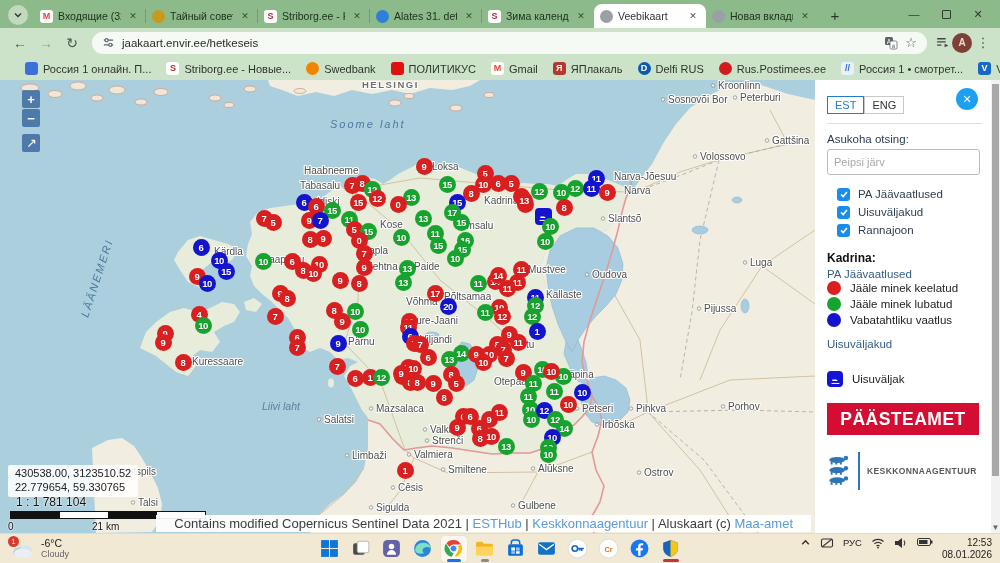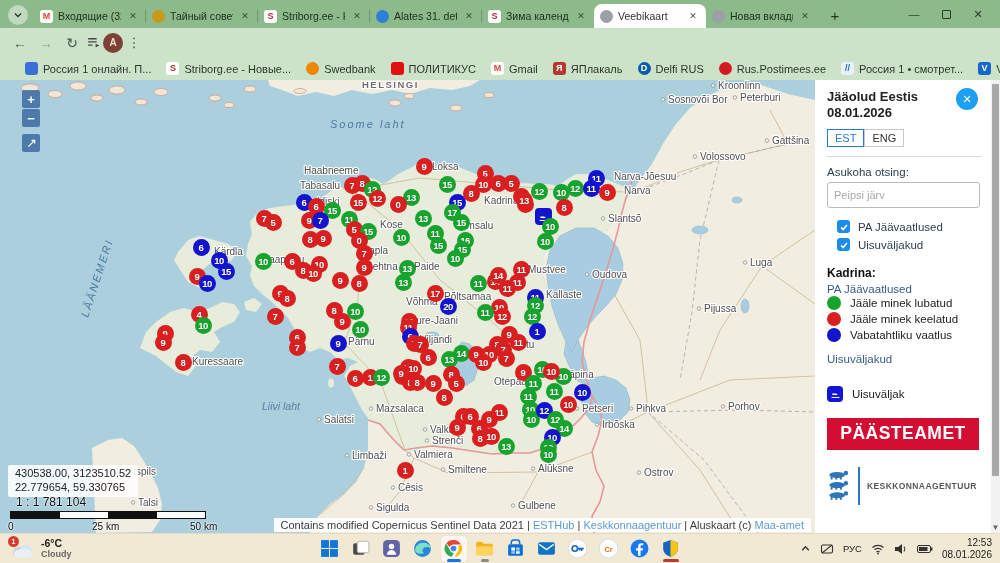--- a/index.html
+++ b/index.html
@@ -60,22 +60,22 @@
   .coordbox{position:absolute;left:8px;top:385px;background:rgba(255,255,255,.87);border-radius:2px;
     padding:2px 7px;font-size:11px;color:#222;line-height:1.25;}
   .scaletext{position:absolute;left:16px;top:415px;font-size:12px;color:#111;
     text-shadow:0 0 2px #fff,0 0 2px #fff;}
   .scalebar{position:absolute;left:10px;top:431px;width:196px;height:8px;border:1px solid #111;display:flex;background:#fff;}
   .scalebar i{flex:1;display:block;}
   .scalebar i:nth-child(odd){background:#111;}
   .scaleticks{position:absolute;left:6px;top:441px;width:230px;font-size:10px;color:#111;
     text-shadow:0 0 2px #fff,0 0 2px #fff;}
   .scaleticks span{position:absolute;}
-  .attrib{position:absolute;right:4px;bottom:1px;background:rgba(255,255,255,.92);font-size:11px;color:#3c3c3c;
-    padding:1px 7px;white-space:nowrap;}
+  .attrib{position:absolute;right:4px;bottom:1px;background:rgba(255,255,255,.92);font-size:13px;color:#3c3c3c;
+    padding:1px 18px;white-space:nowrap;}
   .attrib .lnk{color:#5b9bd5;}
 
   
   .panel{width:185px;background:#fff;position:relative;flex:none;padding:9px 18px 0 12px;font-size:12px;color:#222;}
   .ptitle{font-size:13px;font-weight:bold;width:140px;line-height:1.25;}
   .pclose{position:absolute;right:22px;top:8px;width:22px;height:22px;border-radius:50%;background:#1da0f2;color:#fff;
     display:flex;align-items:center;justify-content:center;font-size:11px;}
   .langs{display:flex;margin-top:7px;}
   .lang{border:1px solid #c9c9c9;padding:2px 7px;font-size:11px;color:#333;background:#fff;}
   .lang.active{border-color:#2479d0;color:#2479d0;}
@@ -102,35 +102,35 @@
     font-weight:bold;font-size:17.5px;letter-spacing:.5px;}
   .agency{margin-top:17px;display:flex;align-items:center;gap:7px;}
   .agline{width:2px;height:38px;background:#2e74b8;flex:none;}
   .agtext{font-size:8.5px;font-weight:bold;letter-spacing:.4px;color:#58595b;white-space:nowrap;}
   .pscroll{position:absolute;right:0;top:0;width:9px;height:453px;background:#f2f2f2;}
   .pthumb{position:absolute;left:1px;right:1px;top:4px;height:392px;background:#a9a9a9;}
   .parrow{position:absolute;left:0;right:0;bottom:1px;text-align:center;font-size:8px;color:#666;}
 
   
   .taskbar{height:30px;background:#f2e9d5;border-top:1px solid rgba(0,0,0,.06);display:flex;align-items:center;position:relative;flex:none;}
-  .weather{position:absolute;left:10px;display:flex;align-items:center;gap:5px;font-weight:bold;}
+  .weather{position:absolute;left:10px;display:flex;align-items:center;gap:5px;}
   .wicon{position:relative;width:26px;height:20px;}
   .wbadge{position:absolute;left:-2px;top:-3px;width:11px;height:11px;border-radius:50%;background:#d83b2e;color:#fff;
     font-size:7px;display:flex;align-items:center;justify-content:center;}
   .wtext{line-height:1.15;}
   .wtemp{font-size:10.5px;color:#222;}
   .wdesc{font-size:9px;color:#666;}
   .centerbar{margin:0 auto;display:flex;align-items:center;gap:5px;}
   .tbicon{width:26px;height:26px;border-radius:4px;display:flex;align-items:center;justify-content:center;position:relative;}
   .tbicon svg{width:21px;height:21px;}
   .tbicon.active{background:rgba(255,255,255,.65);box-shadow:0 0 1px rgba(0,0,0,.2);}
   .uline{position:absolute;bottom:0;left:50%;transform:translateX(-50%);height:2.5px;border-radius:2px;}
   .sbox{width:148px;height:22px;background:#fff;border:1px solid #e2d7bd;border-radius:11px;display:flex;align-items:center;
     gap:7px;padding:0 10px;font-size:11px;color:#555;}
-  .tray{position:absolute;right:8px;display:flex;align-items:center;gap:9px;}
+  .tray{position:absolute;right:8px;display:flex;align-items:flex-start;gap:9px;}
   .trlang{font-size:9.5px;color:#222;}
   .trtime{text-align:right;font-size:10px;color:#222;line-height:1.2;}
 </style>
 </head>
 <body>
 
 <div id="app">
 
   <div class="tabstrip">
     <div class="tabsearch">
@@ -182,20 +182,38 @@
           <span class="sq"></span>
         </div>
       <div class="wbtn">✕</div>
     </div>
   </div>
 
   <div class="toolbar">
     <div class="navbtn">←</div>
     <div class="navbtn fwd">→</div>
     <div class="navbtn">↻</div>
+    <div class="omnibox">
+      <svg width="13" height="13" viewBox="0 0 14 14">
+        <g stroke="#5f6368" stroke-width="1.3" fill="#fff">
+            <path d="M2 4.5h10M2 9.5h10"></path>
+            <circle cx="5" cy="4.5" r="1.7"></circle>
+            <circle cx="9" cy="9.5" r="1.7"></circle>
+          </g>
+      </svg>
+      <span>jaakaart.envir.ee/hetkeseis</span>
+      <span class="spacer"></span>
+      <svg width="14" height="14" viewBox="0 0 14 14">
+        <rect x="1" y="1" width="8" height="8" rx="1.5" fill="#5f6368"></rect>
+          <text x="5" y="7.8" font-size="6.5" fill="#fff" text-anchor="middle" font-family="Liberation Sans">A</text>
+        <rect x="6" y="5" width="7" height="8" rx="1.5" fill="#fff" stroke="#5f6368" stroke-width=".8"></rect>
+          <text x="9.5" y="11.6" font-size="6" fill="#5f6368" text-anchor="middle" font-family="Liberation Sans">ä</text>
+      </svg>
+      <span class="star">☆</span>
+    </div>
     <svg width="15" height="15" viewBox="0 0 14 14">
       <g stroke="#444" stroke-width="1.2" fill="none">
           <path d="M2 3.5h8M2 6.5h8M2 9.5h4"></path>
         </g>
         <path d="M9 8.2l3.5 1.6-3.5 1.6z" fill="#444"></path>
     </svg>
     <div class="avatar">A</div>
     <div class="kebab">⋮</div>
   </div>
 
@@ -601,28 +619,27 @@
       </div>
       <div class="scaletext">1 : 1 781 104</div>
       <div class="scalebar">
           <i></i>
           <i></i>
           <i></i>
           <i></i>
         </div>
       <div class="scaleticks">
         <span style="left:2px">0</span>
-        <span style="left:86px">25 km</span>
+        <span style="left:86px">21 km</span>
         <span style="left:184px">50 km</span>
       </div>
       <div class="attrib"><span>Contains modified Copernicus Sentinel Data 2021 | </span><span class="lnk">ESTHub</span><span> | </span><span class="lnk">Keskkonnaagentuur</span><span> | Aluskaart (c) </span><span class="lnk">Maa-amet</span></div>
     </div>
 
     <div class="panel">
-      <div class="ptitle">Jääolud Eestis 08.01.2026</div>
       <div class="pclose">✕</div>
       <div class="langs">
           <div class="lang active">EST</div>
           <div class="lang">ENG</div>
         </div>
       <hr class="phr">
       <div class="plabel">Asukoha otsing:</div>
       <input class="pinput" placeholder="Peipsi järv" style="">
       <div class="checks">
           <div class="chkrow">
@@ -634,32 +651,40 @@
             <span class="chklabel">PA Jäävaatlused</span>
           </div>
           <div class="chkrow">
             <span class="cbox">
               <svg width="10" height="10" viewBox="0 0 12 12">
                 <path d="M2.5 6.5l2.5 2.5 4.5-5.5" stroke="#fff" stroke-width="1.9" fill="none"></path>
               </svg>
             </span>
             <span class="chklabel">Uisuväljakud</span>
           </div>
+          <div class="chkrow">
+            <span class="cbox">
+              <svg width="10" height="10" viewBox="0 0 12 12">
+                <path d="M2.5 6.5l2.5 2.5 4.5-5.5" stroke="#fff" stroke-width="1.9" fill="none"></path>
+              </svg>
+            </span>
+            <span class="chklabel">Rannajoon</span>
+          </div>
         </div>
       <div class="legend">
         <div class="ltitle">Kadrina:</div>
         <div class="lgroup">PA Jäävaatlused</div>
         <div id="legend-items">
             <div class="lrow">
+              <span class="lswatch" style="background: rgb(217, 31, 31);"></span>
+              <span>Jääle minek keelatud</span>
+            </div>
+            <div class="lrow">
               <span class="lswatch" style="background: rgb(23, 164, 46);"></span>
               <span>Jääle minek lubatud</span>
-            </div>
-            <div class="lrow">
-              <span class="lswatch" style="background: rgb(217, 31, 31);"></span>
-              <span>Jääle minek keelatud</span>
             </div>
             <div class="lrow">
               <span class="lswatch" style="background: rgb(20, 20, 207);"></span>
               <span>Vabatahtliku vaatlus</span>
             </div>
           </div>
         <div class="lgroup" style="margin-top:10px">Uisuväljakud</div>
         <div class="lrow" style="margin-top:20px;height:18px">
           <span class="skate">
             <svg width="11" height="11" viewBox="0 0 14 14">

